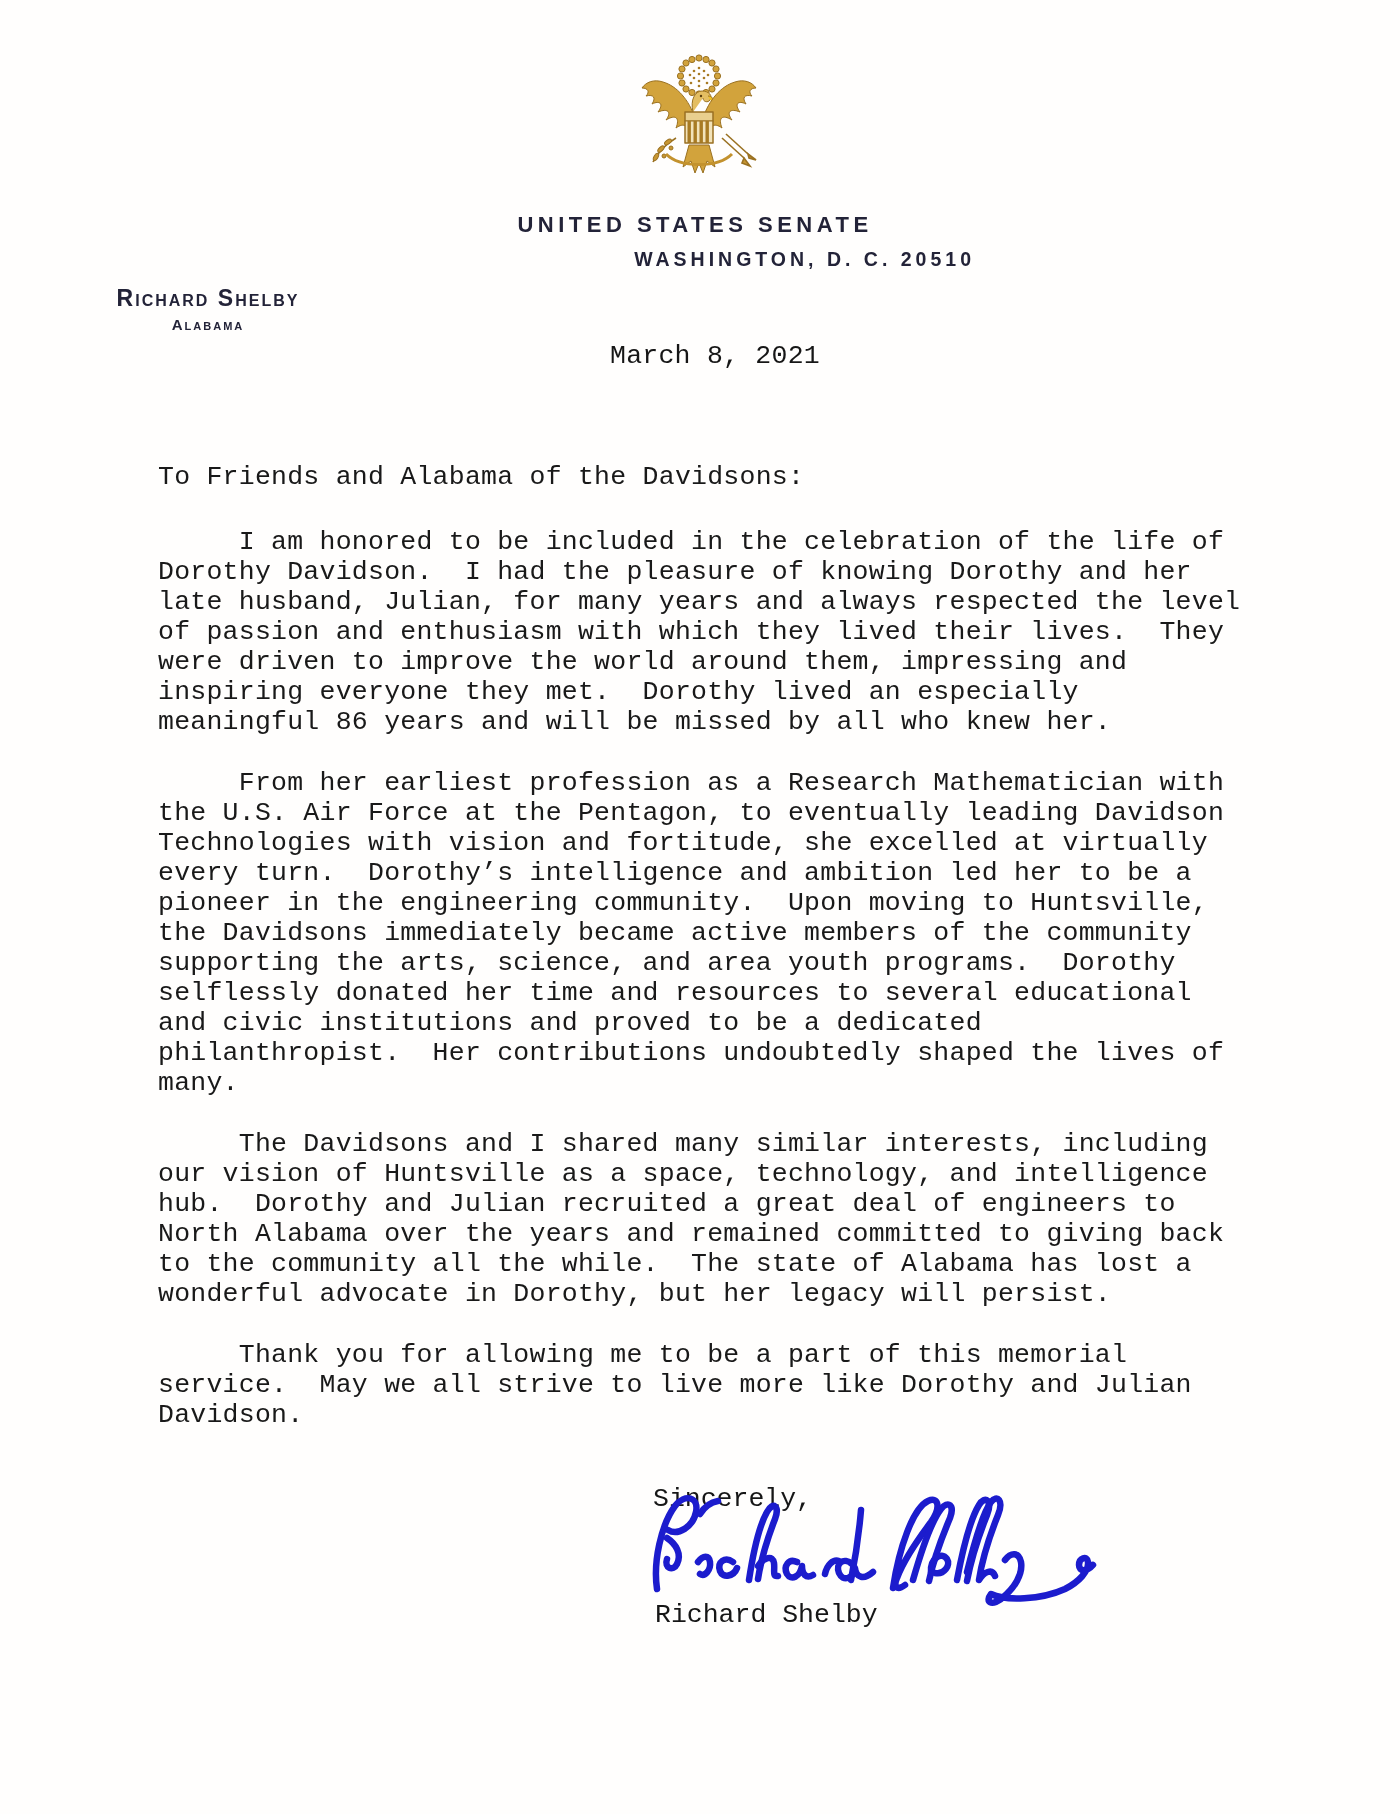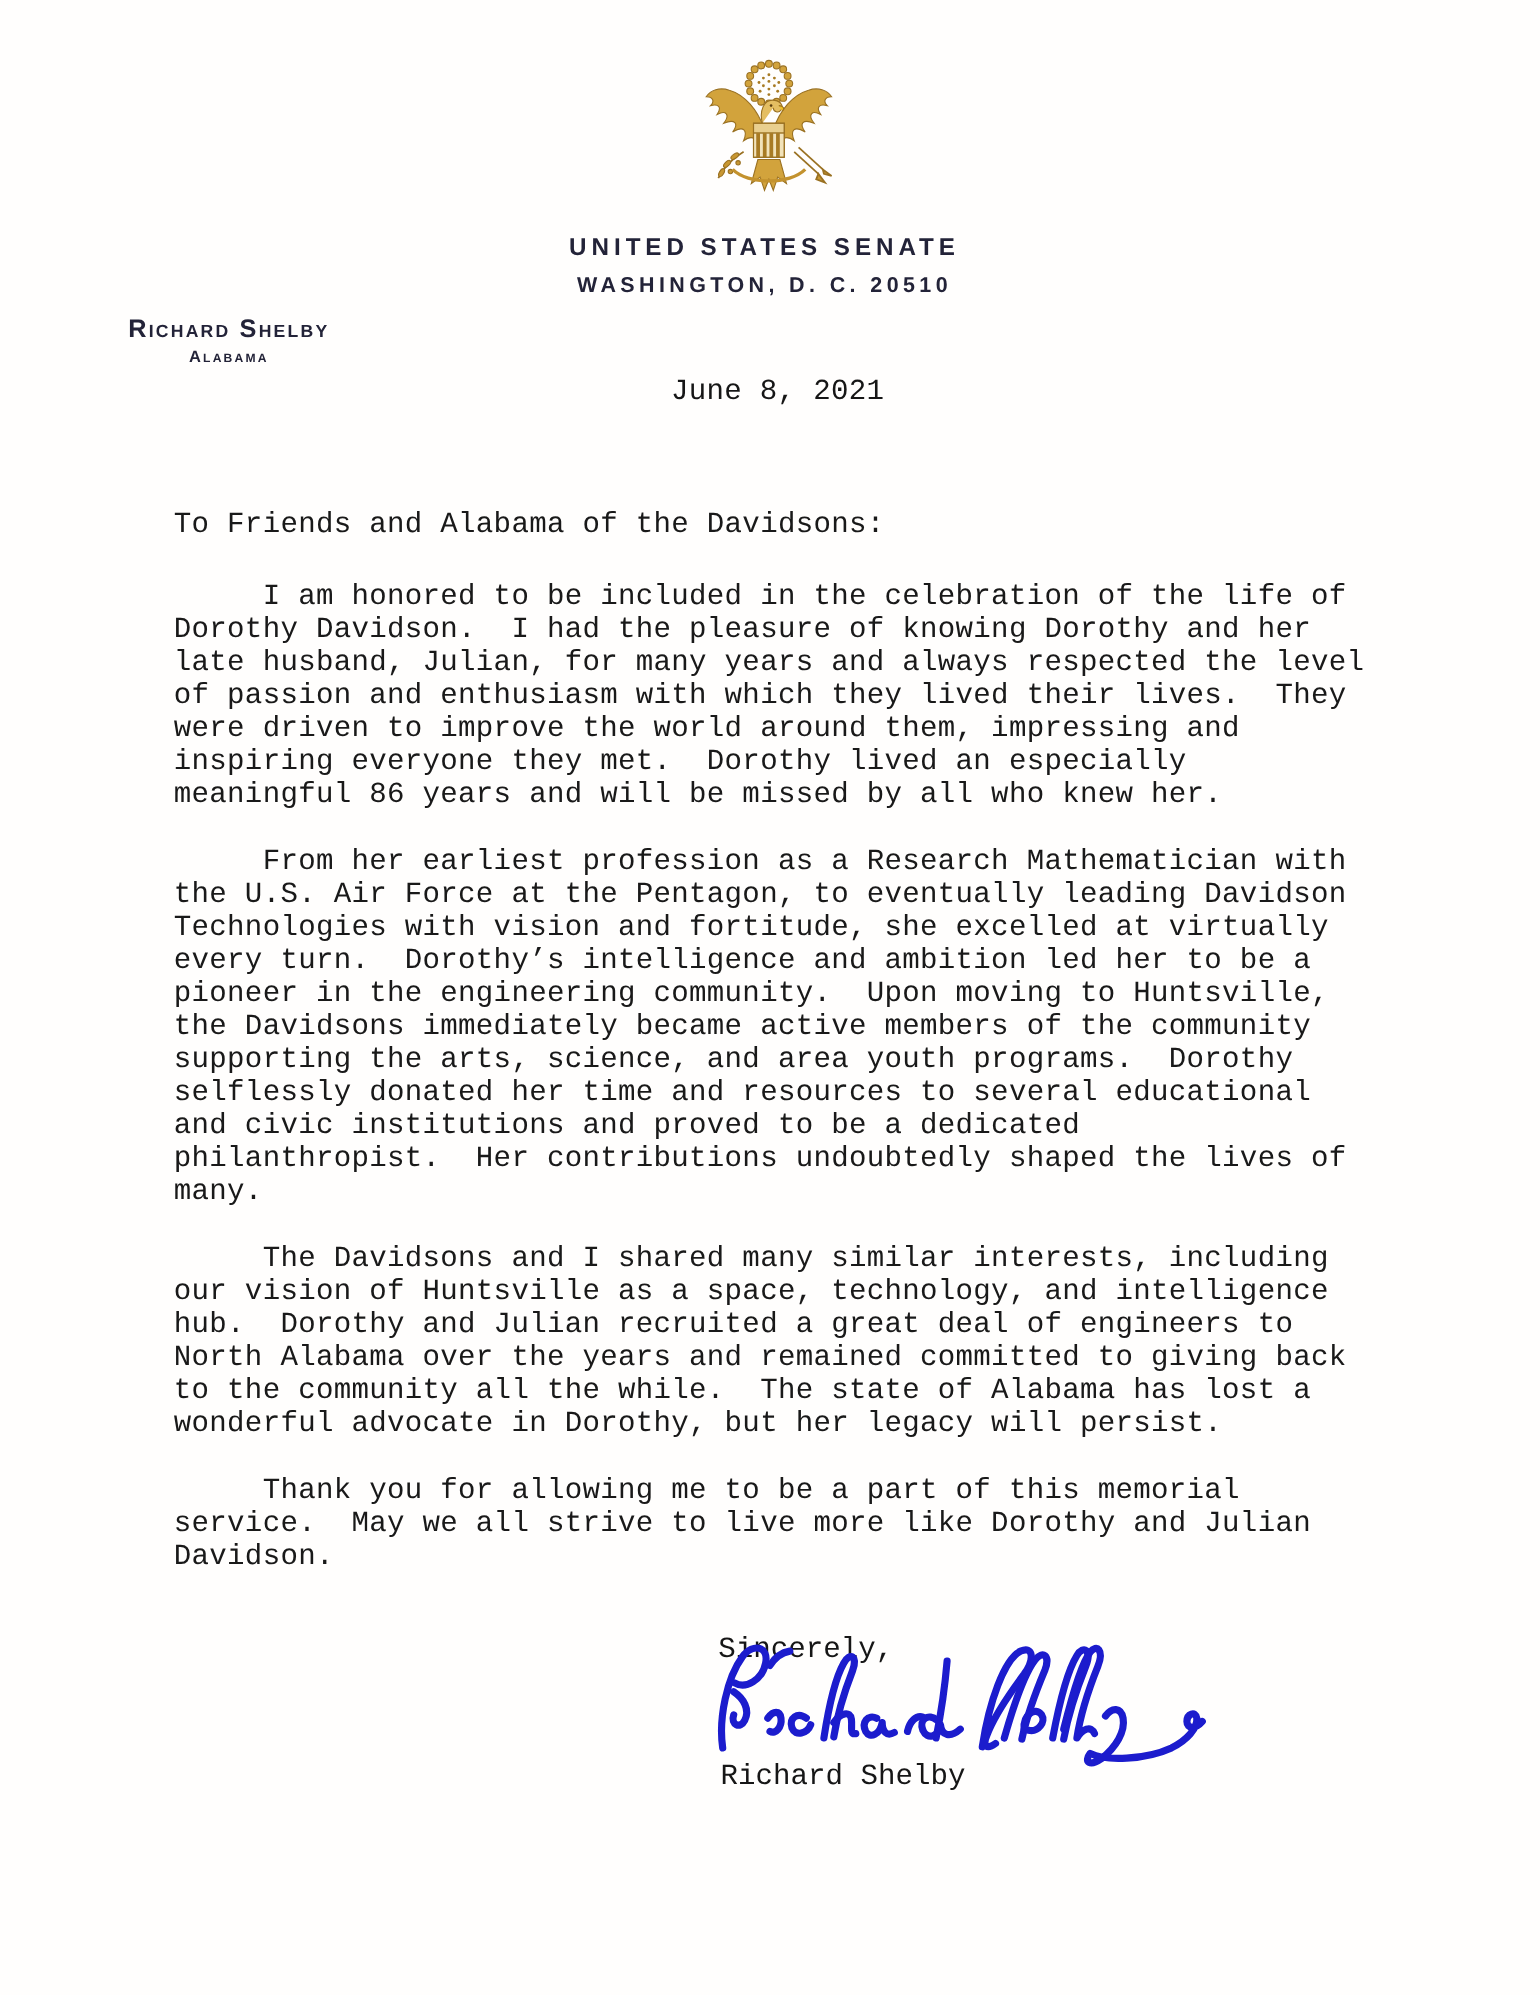--- a/index.html
+++ b/index.html
@@ -11,21 +11,21 @@
     box-shadow:0 0 8px rgba(0,0,0,.25);
     padding-left:23px;
   }
   
   .seal { position:absolute; left:638px; top:50px; }
   .lh-center {
     position:absolute; left:415px; top:212px; width:560px; text-align:center;
     font-family:"Liberation Sans","DejaVu Sans",sans-serif; color:#232338;
   }
   .org1 { font-size:22px; font-weight:bold; letter-spacing:4.5px; }
-  .org2 { font-size:19.5px; font-weight:bold; letter-spacing:4px; margin-top:10px; }
+  .org2 { font-size:19.5px; font-weight:bold; letter-spacing:4px; margin-top:10px;text-align:right; }
   .sender {
     position:absolute; left:98px; top:285px; width:220px; text-align:center;
     font-family:"Liberation Sans","DejaVu Sans",sans-serif; color:#232338;
   }
   .sender-name { font-size:23px; font-weight:600; font-variant:small-caps; letter-spacing:2px; }
   .sender-state { font-size:15px; font-weight:700; font-variant:small-caps; letter-spacing:2px; margin-top:4px; }
   
   .date { position:absolute; left:610px; top:341px; font-size:26.5px; letter-spacing:.25px; color:#161616; }
   .body-block {
     position:absolute; left:158px; top:462px; width:1120px;
@@ -124,21 +124,21 @@
   <div class="lh-center">
     <div class="org1">UNITED STATES SENATE</div>
     <div class="org2">WASHINGTON, D. C. 20510</div>
   </div>
 
   <div class="sender">
     <div class="sender-name">Richard Shelby</div>
     <div class="sender-state">Alabama</div>
   </div>
 
-  <div class="date">June 8, 2021</div>
+  <div class="date">March 8, 2021</div>
 
   <div class="body-block">
     <div class="salutation">To Friends and Alabama of the Davidsons:</div>
     <div class="para">     I am honored to be included in the celebration of the life of
 Dorothy Davidson.  I had the pleasure of knowing Dorothy and her
 late husband, Julian, for many years and always respected the level
 of passion and enthusiasm with which they lived their lives.  They
 were driven to improve the world around them, impressing and
 inspiring everyone they met.  Dorothy lived an especially
 meaningful 86 years and will be missed by all who knew her.</div>

